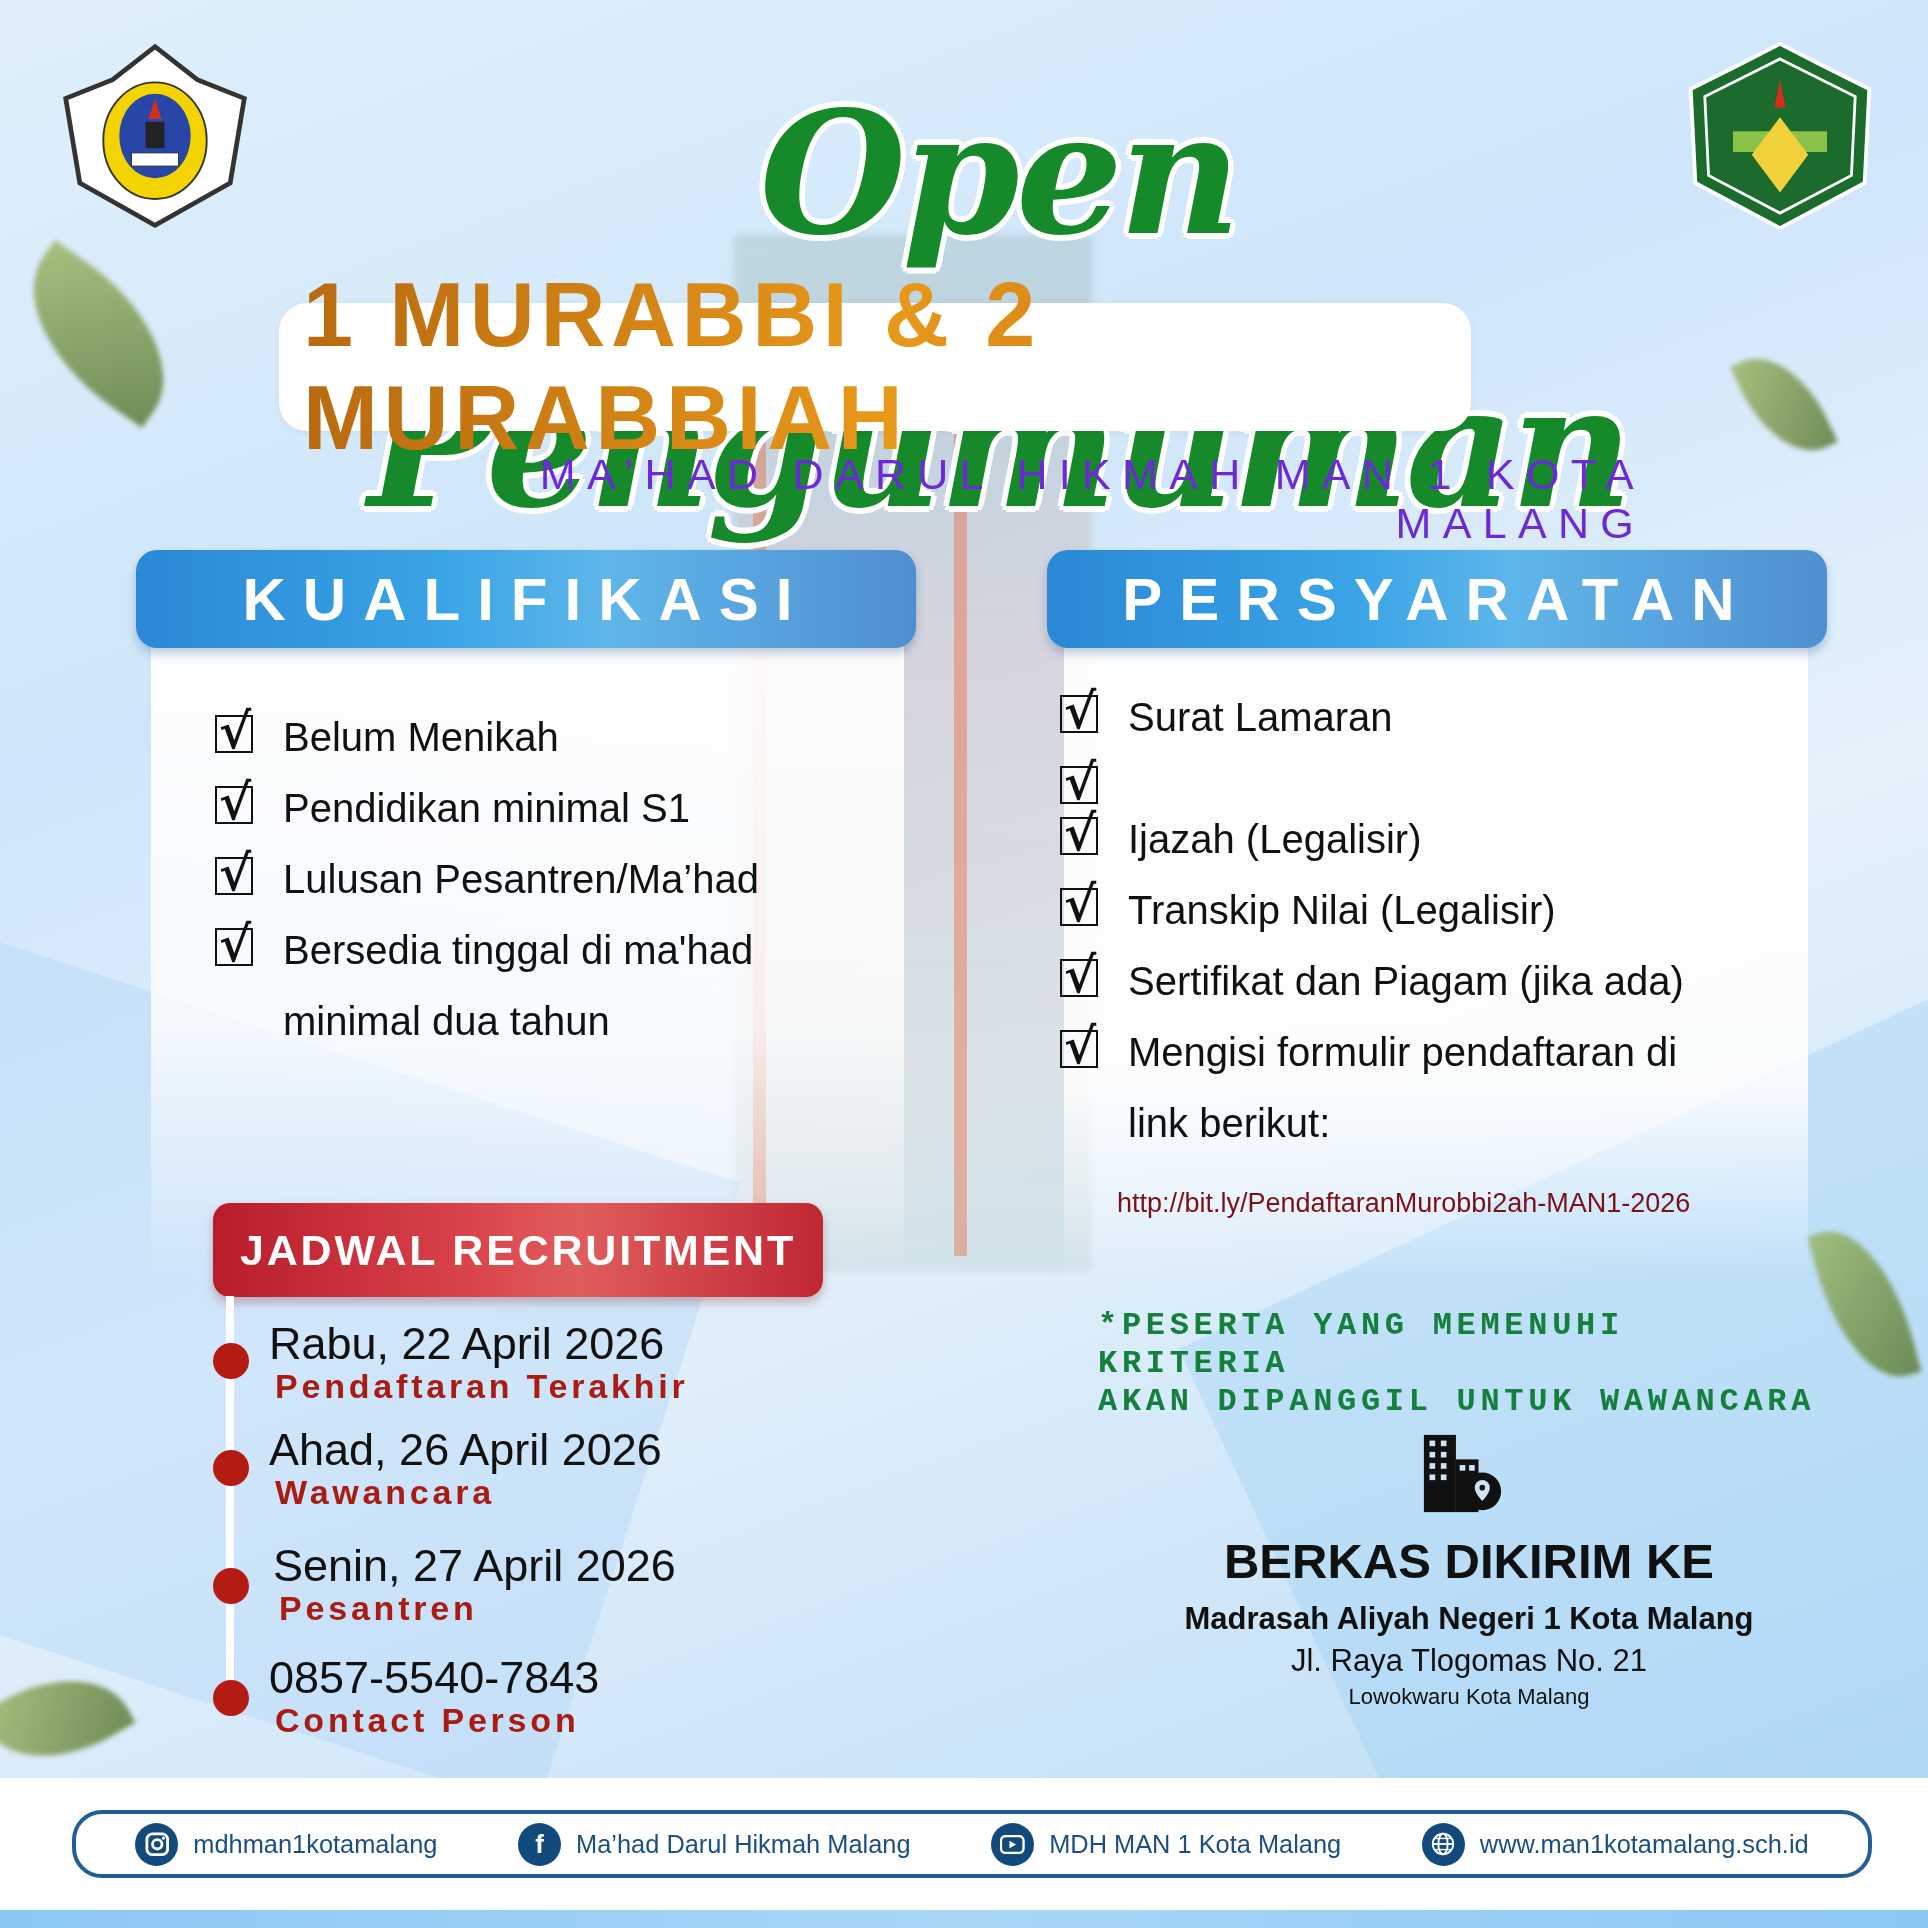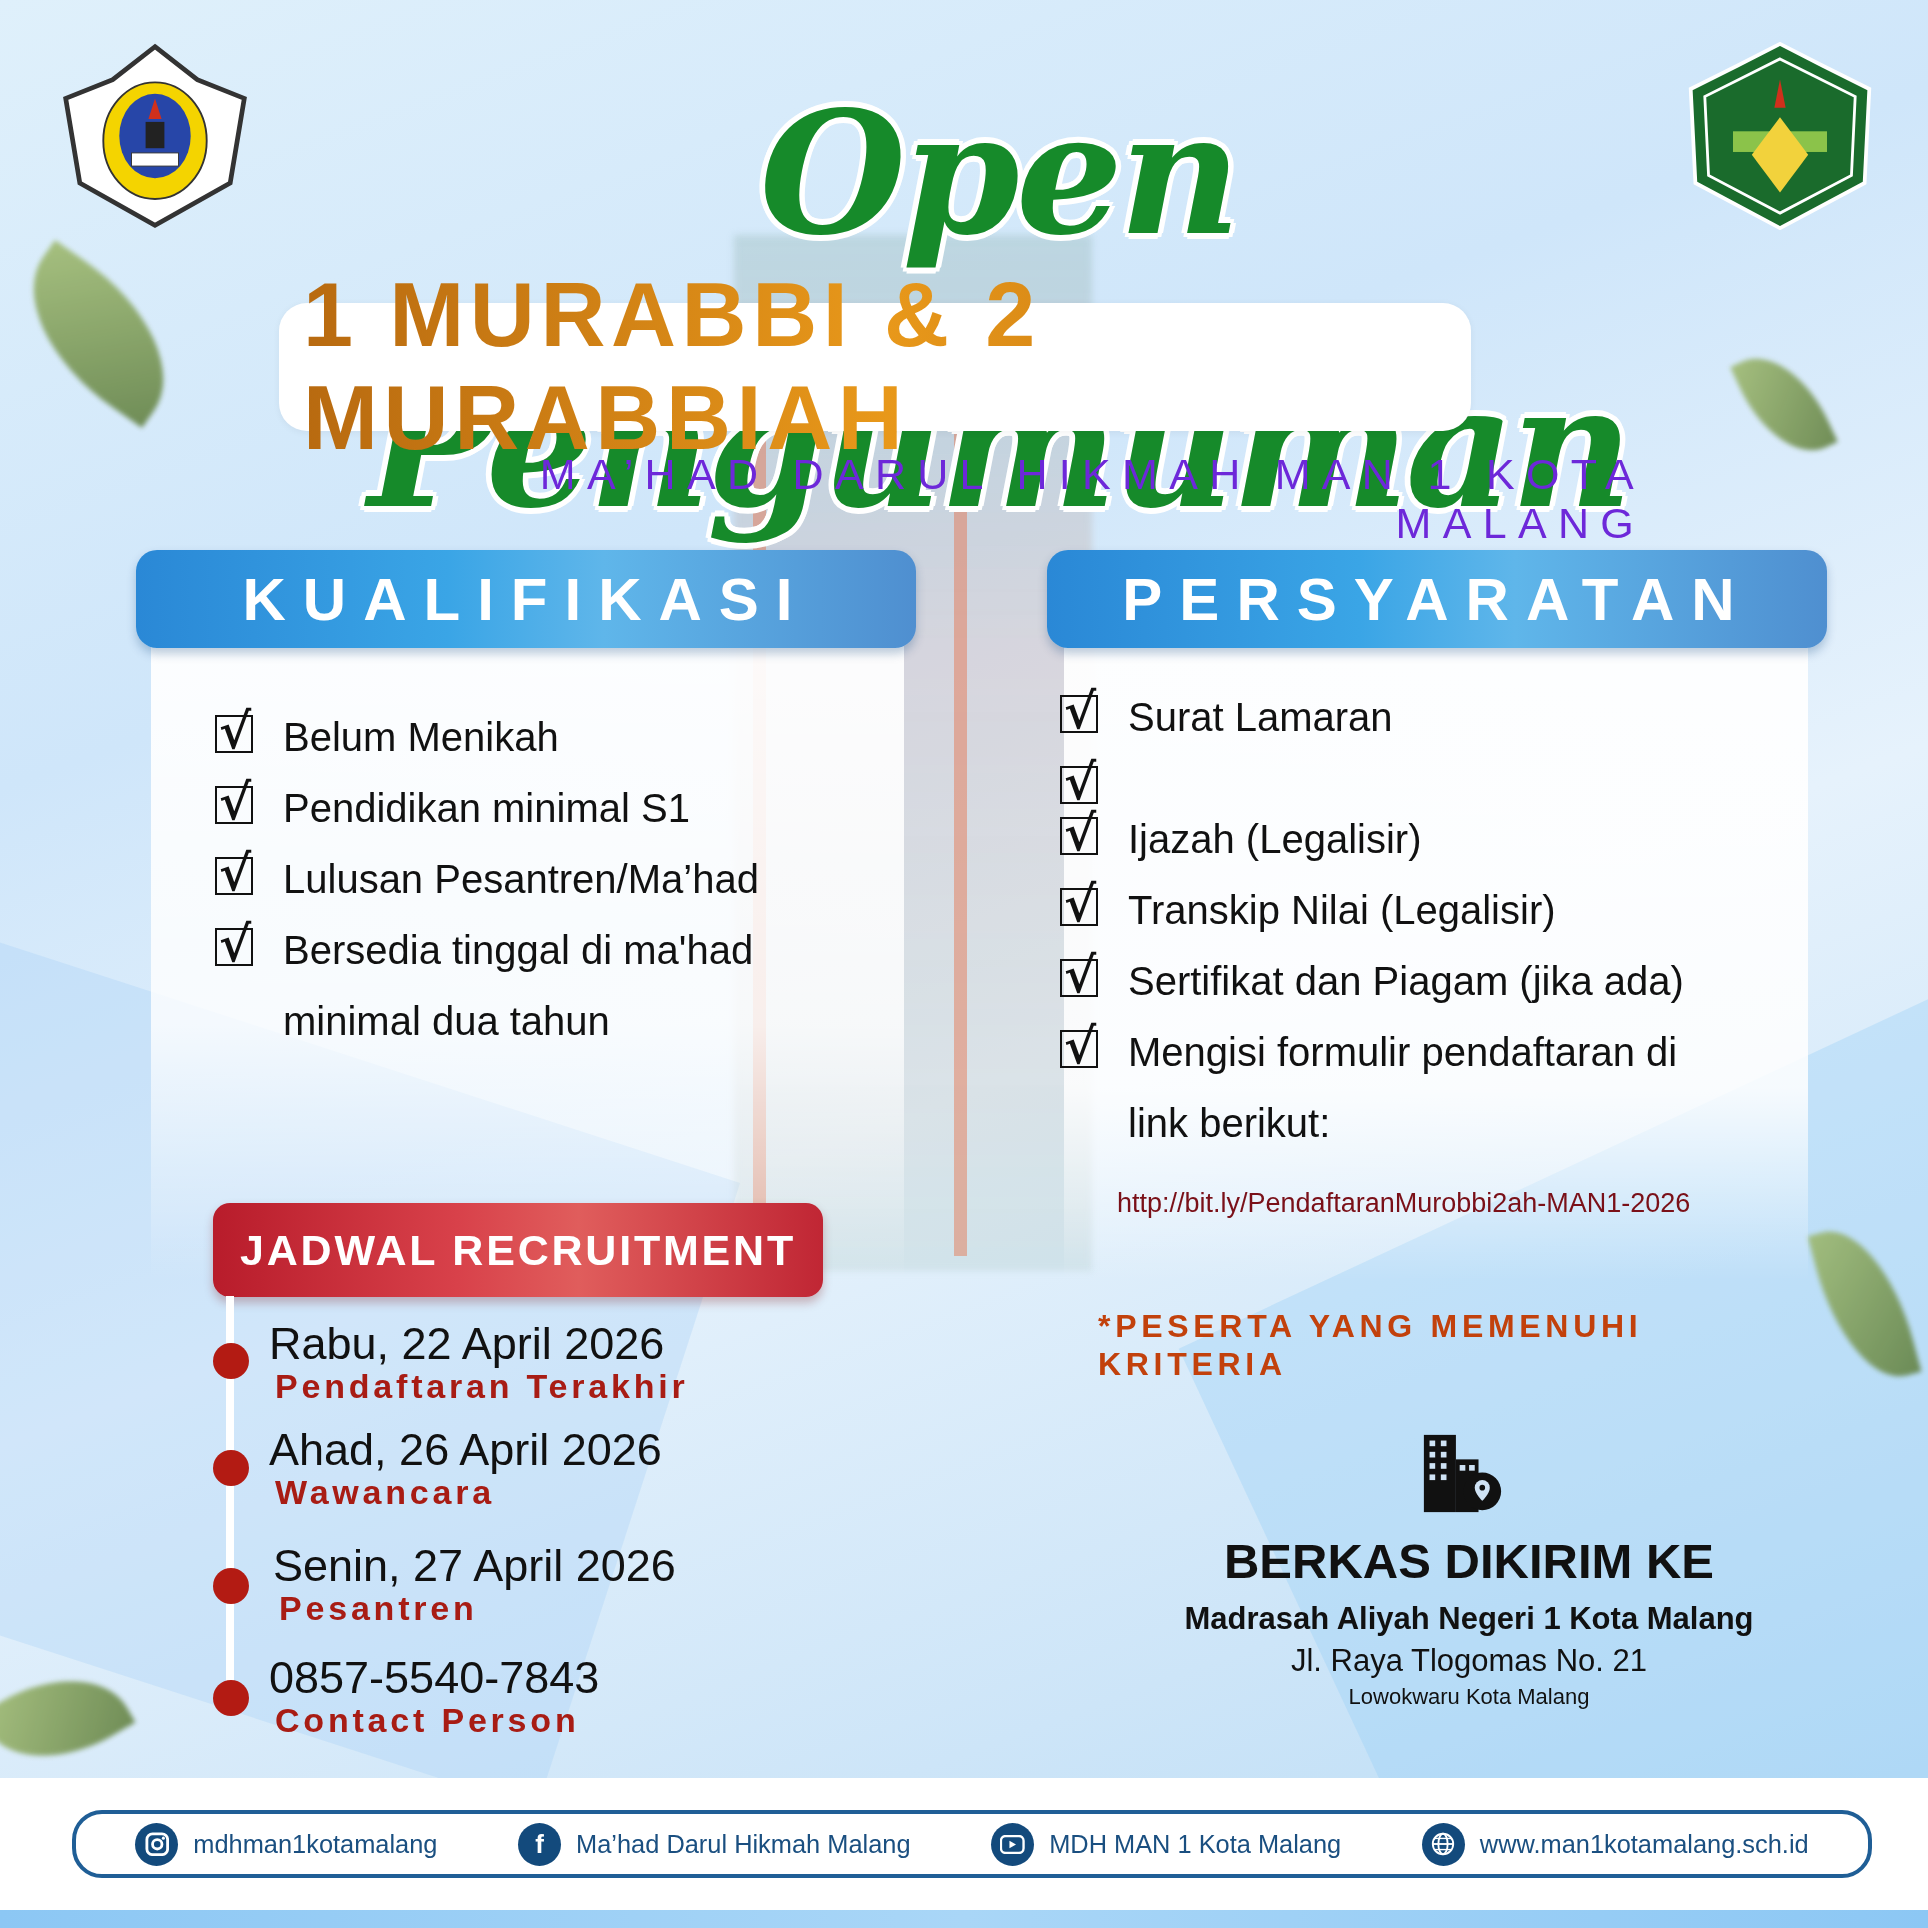--- a/index.html
+++ b/index.html
@@ -81,21 +81,21 @@
     font-family:"DejaVu Serif", serif; color:#111;
   }
   .list-left { left:215px; top:702px; width:659px; }
   .list-right { left:1060px; top:682px; width:716px; }
 
   .reg-link {
     position:absolute; left:1117px; top:1188px; font-size:27px; color:#7a1018;
   }
   .note {
     position:absolute; left:1098px; top:1307px; width:734px;
-    font-size:32px; font-weight:bold; color:#c2410c; letter-spacing:4.7px; line-height:38px;
+    font-size:32px; font-weight:bold; color:#15803d; letter-spacing:4.7px; line-height:38px;font-family:Liberation Mono, monospace;
   }
 
   .jadwal-header {
     position:absolute; left:213px; top:1203px; width:610px; height:94px; border-radius:17px;
     background:linear-gradient(90deg,#b81c2b,#d8414a 40%,#e05d5c 60%,#c02634);
     box-shadow:0 5.6px 9.4px rgba(120,0,0,0.25);
     display:flex; align-items:center; justify-content:center;
     color:#fff; font-weight:bold; font-size:43px; letter-spacing:2.8px;
   }
   .timeline-line { position:absolute; left:226px; top:1296px; width:7.5px; height:414px; background:#fff; }
@@ -204,20 +204,21 @@
   <li>
       <span class="chk"></span>
       <span style="width:603px">Mengisi formulir pendaftaran di link berikut:</span>
     </li>
 </ul>
 
 <a class="reg-link">http://bit.ly/PendaftaranMurobbi2ah-MAN1-2026</a>
 
 <div class="note">
   <div>*PESERTA YANG MEMENUHI KRITERIA</div>
+  <div>AKAN  DIPANGGIL UNTUK WAWANCARA</div>
 </div>
 
 <div class="jadwal-header">JADWAL RECRUITMENT</div>
 <div class="timeline-line"></div>
 
 <div class="tl-item" style="top:1318px;">
   <div class="tl-dot" style="top:24.5px;"></div>
   <div class="tl-date" style="left:56px;">Rabu, 22 April 2026</div>
   <div class="tl-label">Pendaftaran Terakhir</div>
 </div>

